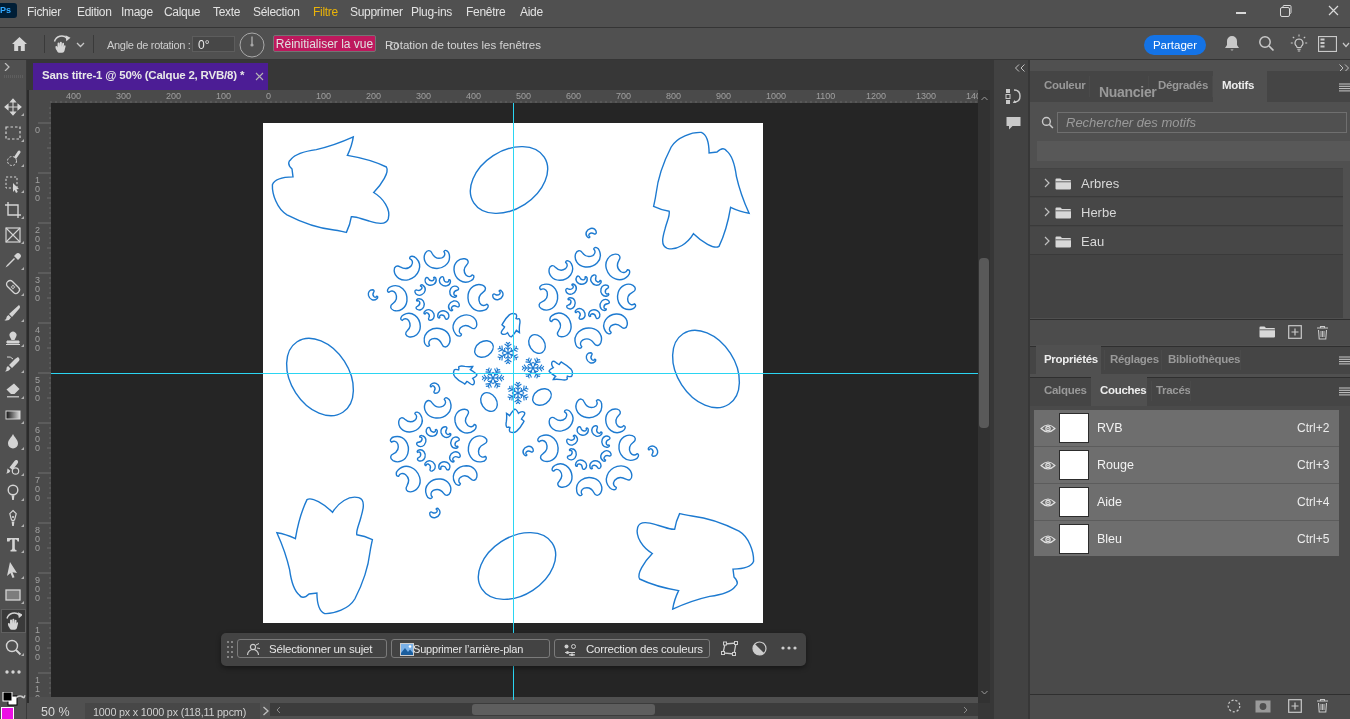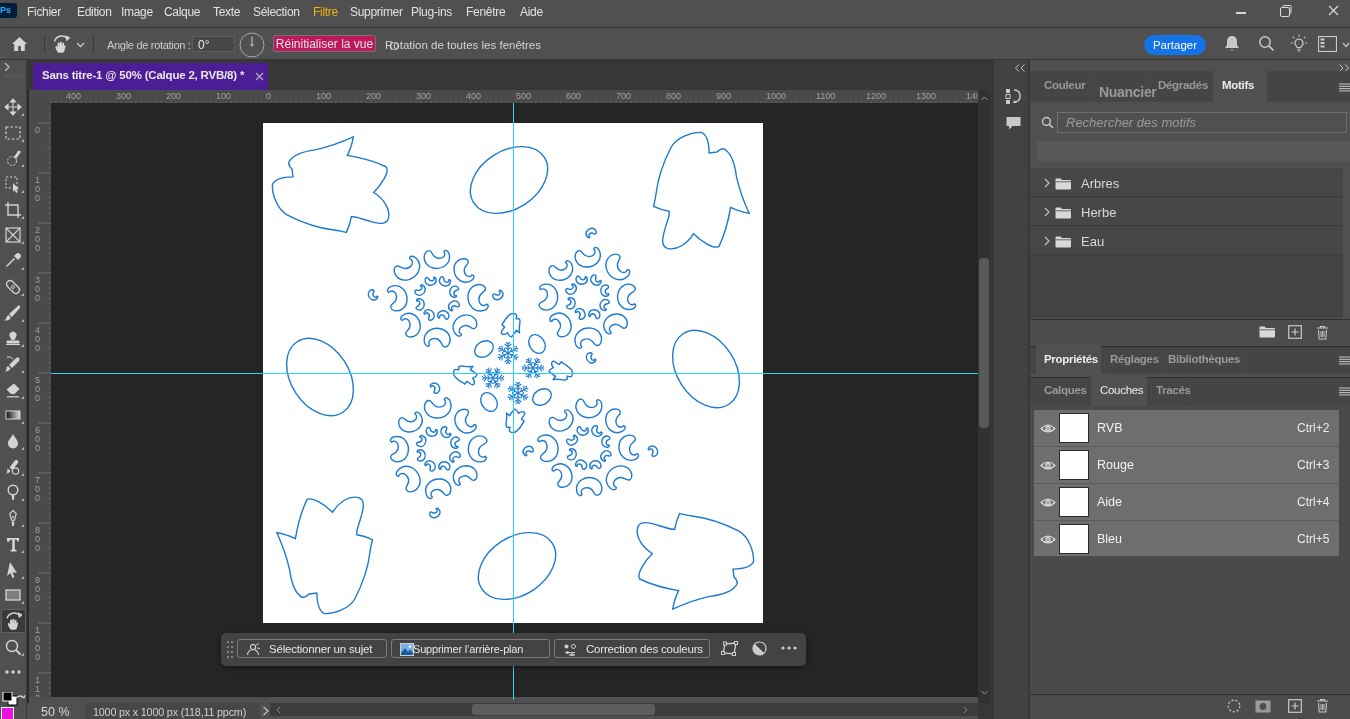--- a/index.html
+++ b/index.html
@@ -835,21 +835,21 @@
 <div style="position:absolute;left:1168px;top:353px;font-size:11.5px;font-weight:bold;letter-spacing:-0.3px;color:#999999">Bibliothèques</div>
 <div style="position:absolute;left:1104px;top:350px;width:1px;height:20px;background:#4a4a4a"></div>
 <div style="position:absolute;left:1161px;top:350px;width:1px;height:20px;background:#4a4a4a"></div>
 <div style="position:absolute;left:1240px;top:350px;width:1px;height:20px;background:#4a4a4a"></div>
 <svg style="position:absolute;left:1339px;top:356px" width="11" height="9" viewBox="0 0 11 9">
     <path d="M0 1 h11 M0 3.3 h11 M0 5.6 h11 M0 7.9 h11" stroke="#c9c9c9" stroke-width="1"></path>
   </svg>
 <div style="position:absolute;left:1030px;top:377px;width:320px;height:29px;background:#454545;border-top:1px solid #2f2f2f"></div>
 <div style="position:absolute;left:1091px;top:377px;width:56px;height:30px;background:#505050"></div>
 <div style="position:absolute;left:1044px;top:384px;font-size:11.5px;font-weight:bold;letter-spacing:-0.3px;color:#999999">Calques</div>
-<div style="position:absolute;left:1100px;top:384px;font-size:11.5px;font-weight:normal;letter-spacing:-0.3px;color:#ededed">Couches</div>
+<div style="position:absolute;left:1100px;top:384px;font-size:11.5px;font-weight:bold;letter-spacing:-0.3px;color:#ededed">Couches</div>
 <div style="position:absolute;left:1156px;top:384px;font-size:11.5px;font-weight:bold;letter-spacing:-0.3px;color:#999999">Tracés</div>
 <div style="position:absolute;left:1151px;top:381px;width:1px;height:20px;background:#4a4a4a"></div>
 <div style="position:absolute;left:1190px;top:381px;width:1px;height:20px;background:#4a4a4a"></div>
 <svg style="position:absolute;left:1339px;top:387px" width="11" height="9" viewBox="0 0 11 9">
     <path d="M0 1 h11 M0 3.3 h11 M0 5.6 h11 M0 7.9 h11" stroke="#c9c9c9" stroke-width="1"></path>
   </svg>
 <div style="position:absolute;left:1030px;top:406px;width:320px;height:288px;background:#4a4a4a"></div>
 <div style="position:absolute;left:1034px;top:410px;width:305px;height:146px;background:#6e6e6e"></div>
 <div style="position:absolute;left:1034px;top:446px;width:305px;height:1px;background:#5c5c5c"></div>
 <div style="position:absolute;left:1034px;top:483px;width:305px;height:1px;background:#5c5c5c"></div>

